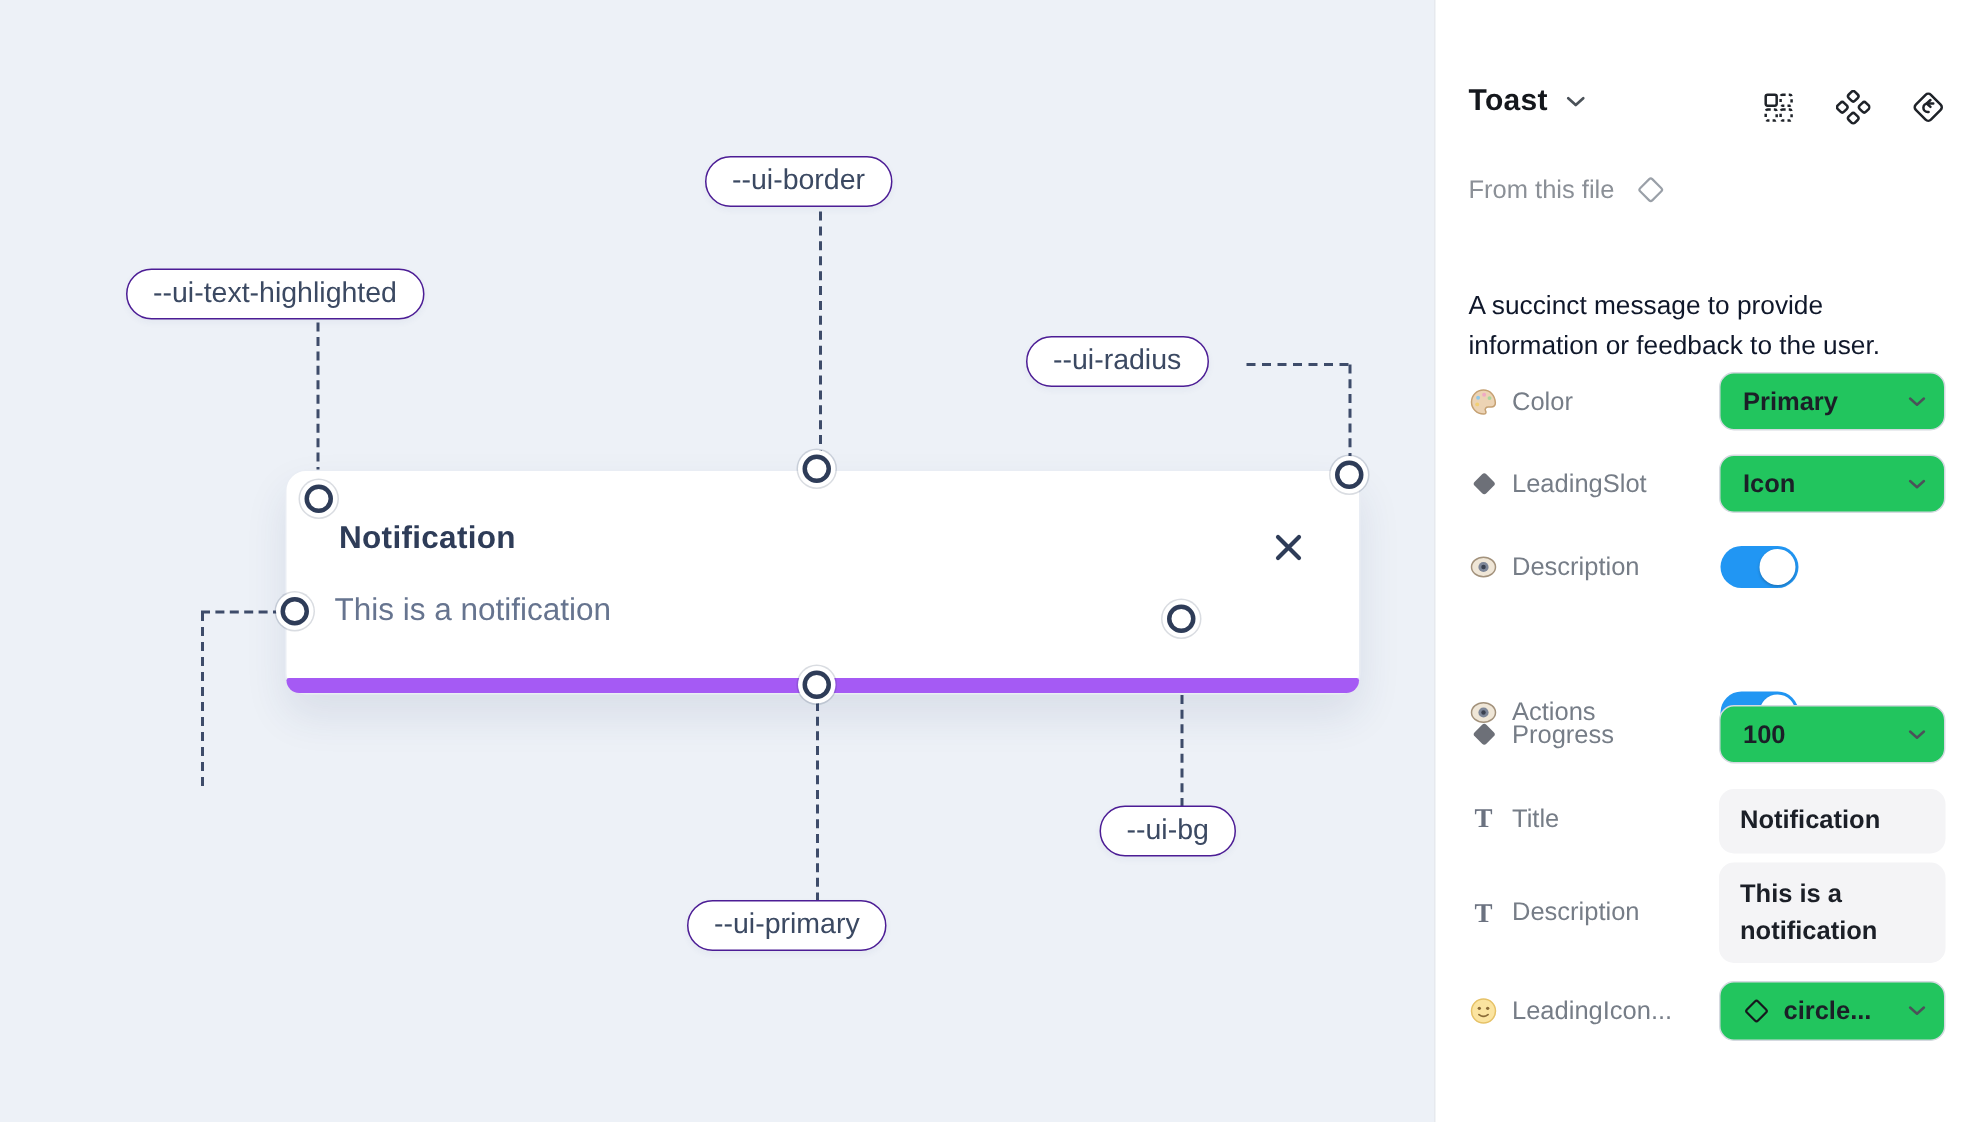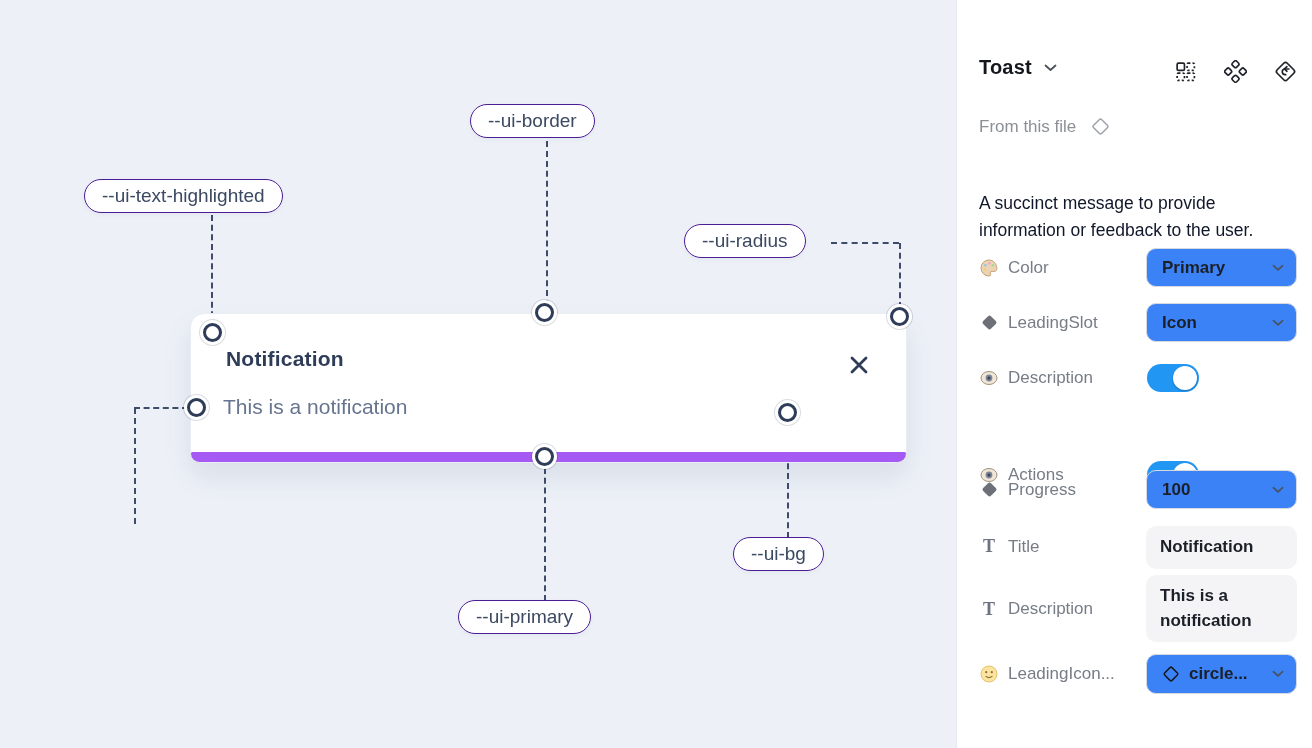--- a/index.html
+++ b/index.html
@@ -64,21 +64,21 @@
   .prop-label{
     position:absolute;left:22px;top:50%;transform:translateY(-50%);
     display:flex;align-items:center;gap:9px;
     font-size:17px;color:#767d87;white-space:nowrap;
   }
   .prop-label .glyph{width:20px;display:inline-flex;justify-content:center;}
   .diamond-glyph{width:11px;height:11px;background:#6d7078;border-radius:2px;transform:rotate(45deg);}
   .t-glyph{font-family:"Liberation Serif","DejaVu Serif",serif;font-weight:700;font-size:18px;color:#6b7280;}
   .select{
     position:absolute;left:189px;top:0;width:151px;height:39px;
-    background:#3b82f6;border:1px solid #d5d9e0;border-radius:10px;
+    background:#22c55e;border:1px solid #d5d9e0;border-radius:10px;
     display:flex;align-items:center;box-sizing:border-box;
     padding:0 12px 0 15px;cursor:pointer;
     font-size:17px;font-weight:600;color:#1b1f27;
   }
   .select .sel-text{flex:1;overflow:hidden;white-space:nowrap;}
   .textfield{
     position:absolute;left:189px;top:0;width:151px;box-sizing:border-box;
     background:#f4f4f6;border-radius:10px;padding:9px 14px;
     font-size:17px;font-weight:600;color:#1b1f27;line-height:1.45;
   }

